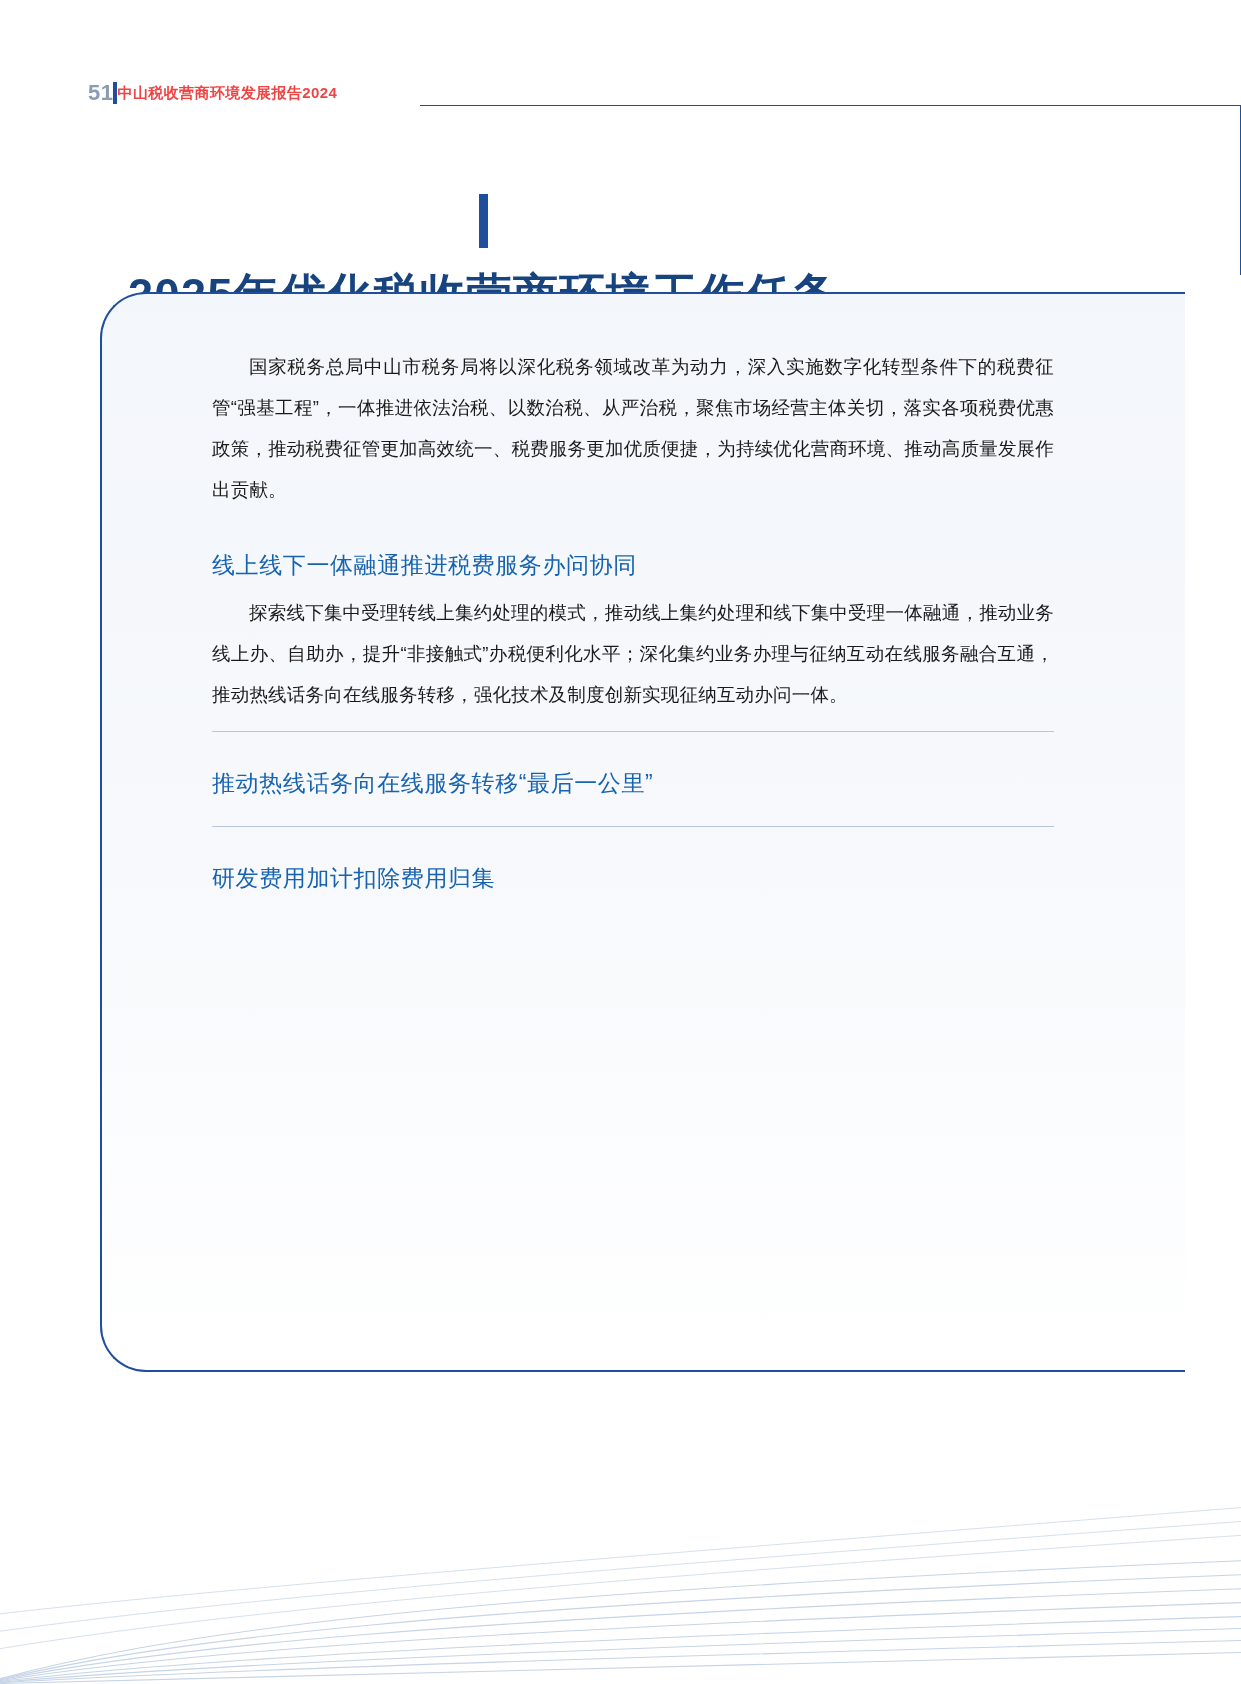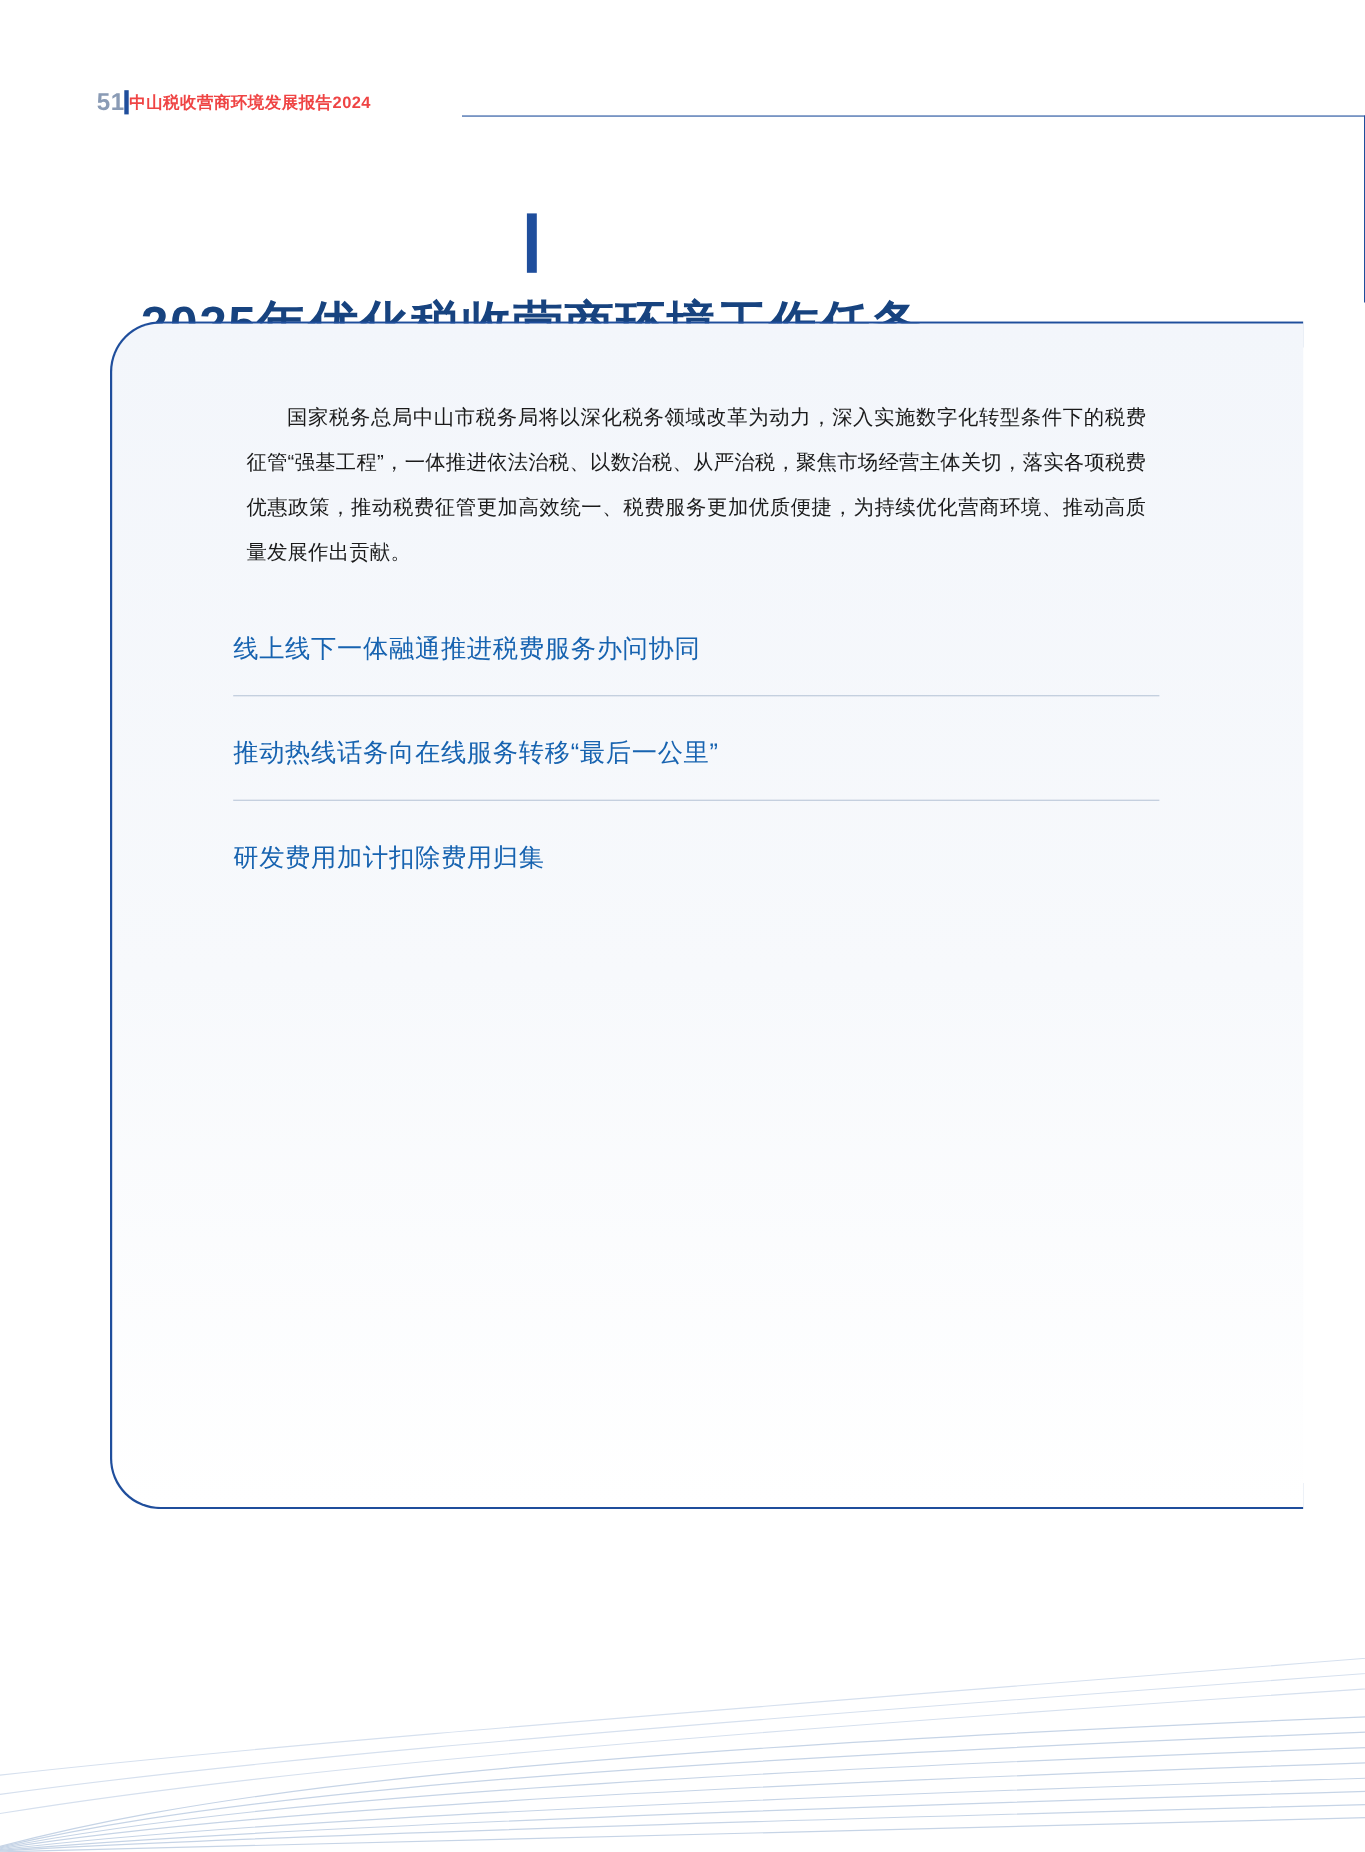--- a/index.html
+++ b/index.html
@@ -106,21 +106,21 @@
   }
   .card-inner {
     position: absolute;
     left: 110px;
     top: 52px;
     width: 842px;
   }
 
   
   p.body {
-    margin: 12px;
+    margin: 0;
     font-size: 18.5px;
     line-height: 41px;
     color: #1a1a1a;
     text-align: justify;
     text-justify: inter-ideograph;
     text-indent: 2em;
     letter-spacing: 0.2px;
   }
   h2.sec {
     margin: 34px 0 10px 0;
@@ -171,20 +171,21 @@
 
   <div class="card">
     <div class="card-inner">
 
       <div class="intro">
         <p class="body">国家税务总局中山市税务局将以深化税务领域改革为动力，深入实施数字化转型条件下的税费征管“强基工程”，一体推进依法治税、以数治税、从严治税，聚焦市场经营主体关切，落实各项税费优惠政策，推动税费征管更加高效统一、税费服务更加优质便捷，为持续优化营商环境、推动高质量发展作出贡献。</p>
       </div>
 
       <div class="sec-block ruled">
         <h2 class="sec">线上线下一体融通推进税费服务办问协同</h2>
+        <p class="body">探索线下集中受理转线上集约处理的模式，推动线上集约处理和线下集中受理一体融通，推动业务线上办、自助办，提升“非接触式”办税便利化水平；深化集约业务办理与征纳互动在线服务融合互通，推动热线话务向在线服务转移，强化技术及制度创新实现征纳互动办问一体。</p>
       </div>
 
 
       <div class="sec-block ruled">
         <h2 class="sec">推动热线话务向在线服务转移“最后一公里”</h2>
       </div>
 
       <div class="sec-block">
         <h2 class="sec">研发费用加计扣除费用归集</h2>
       </div>

